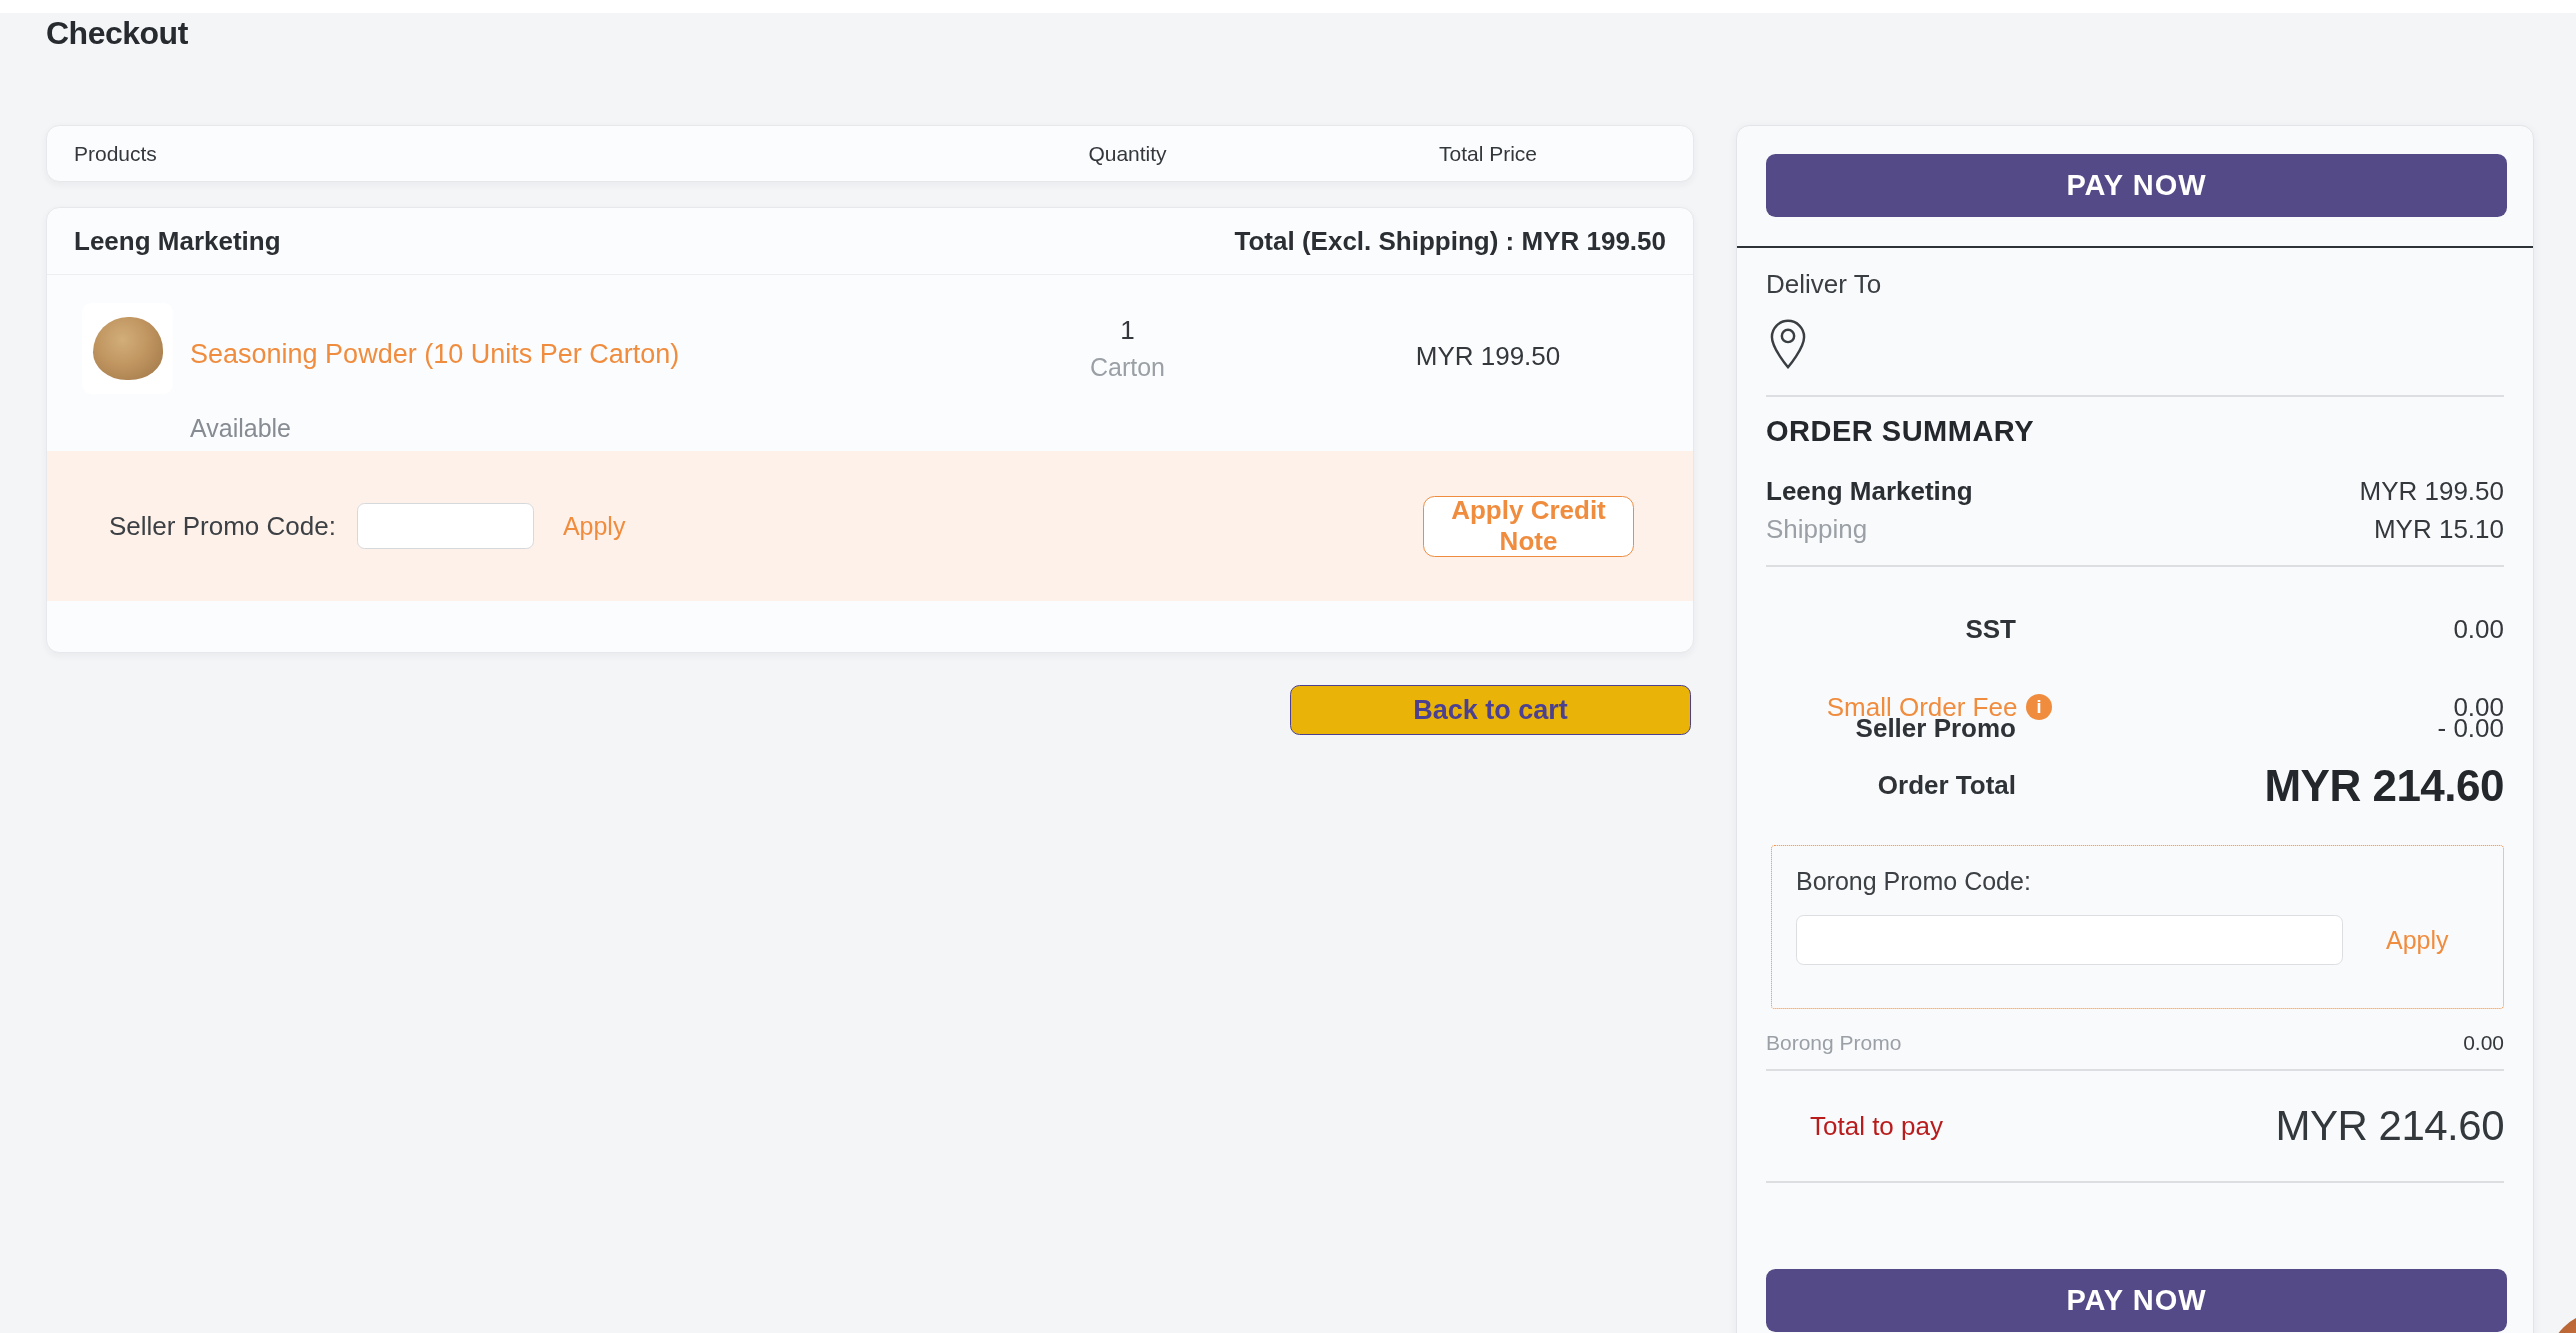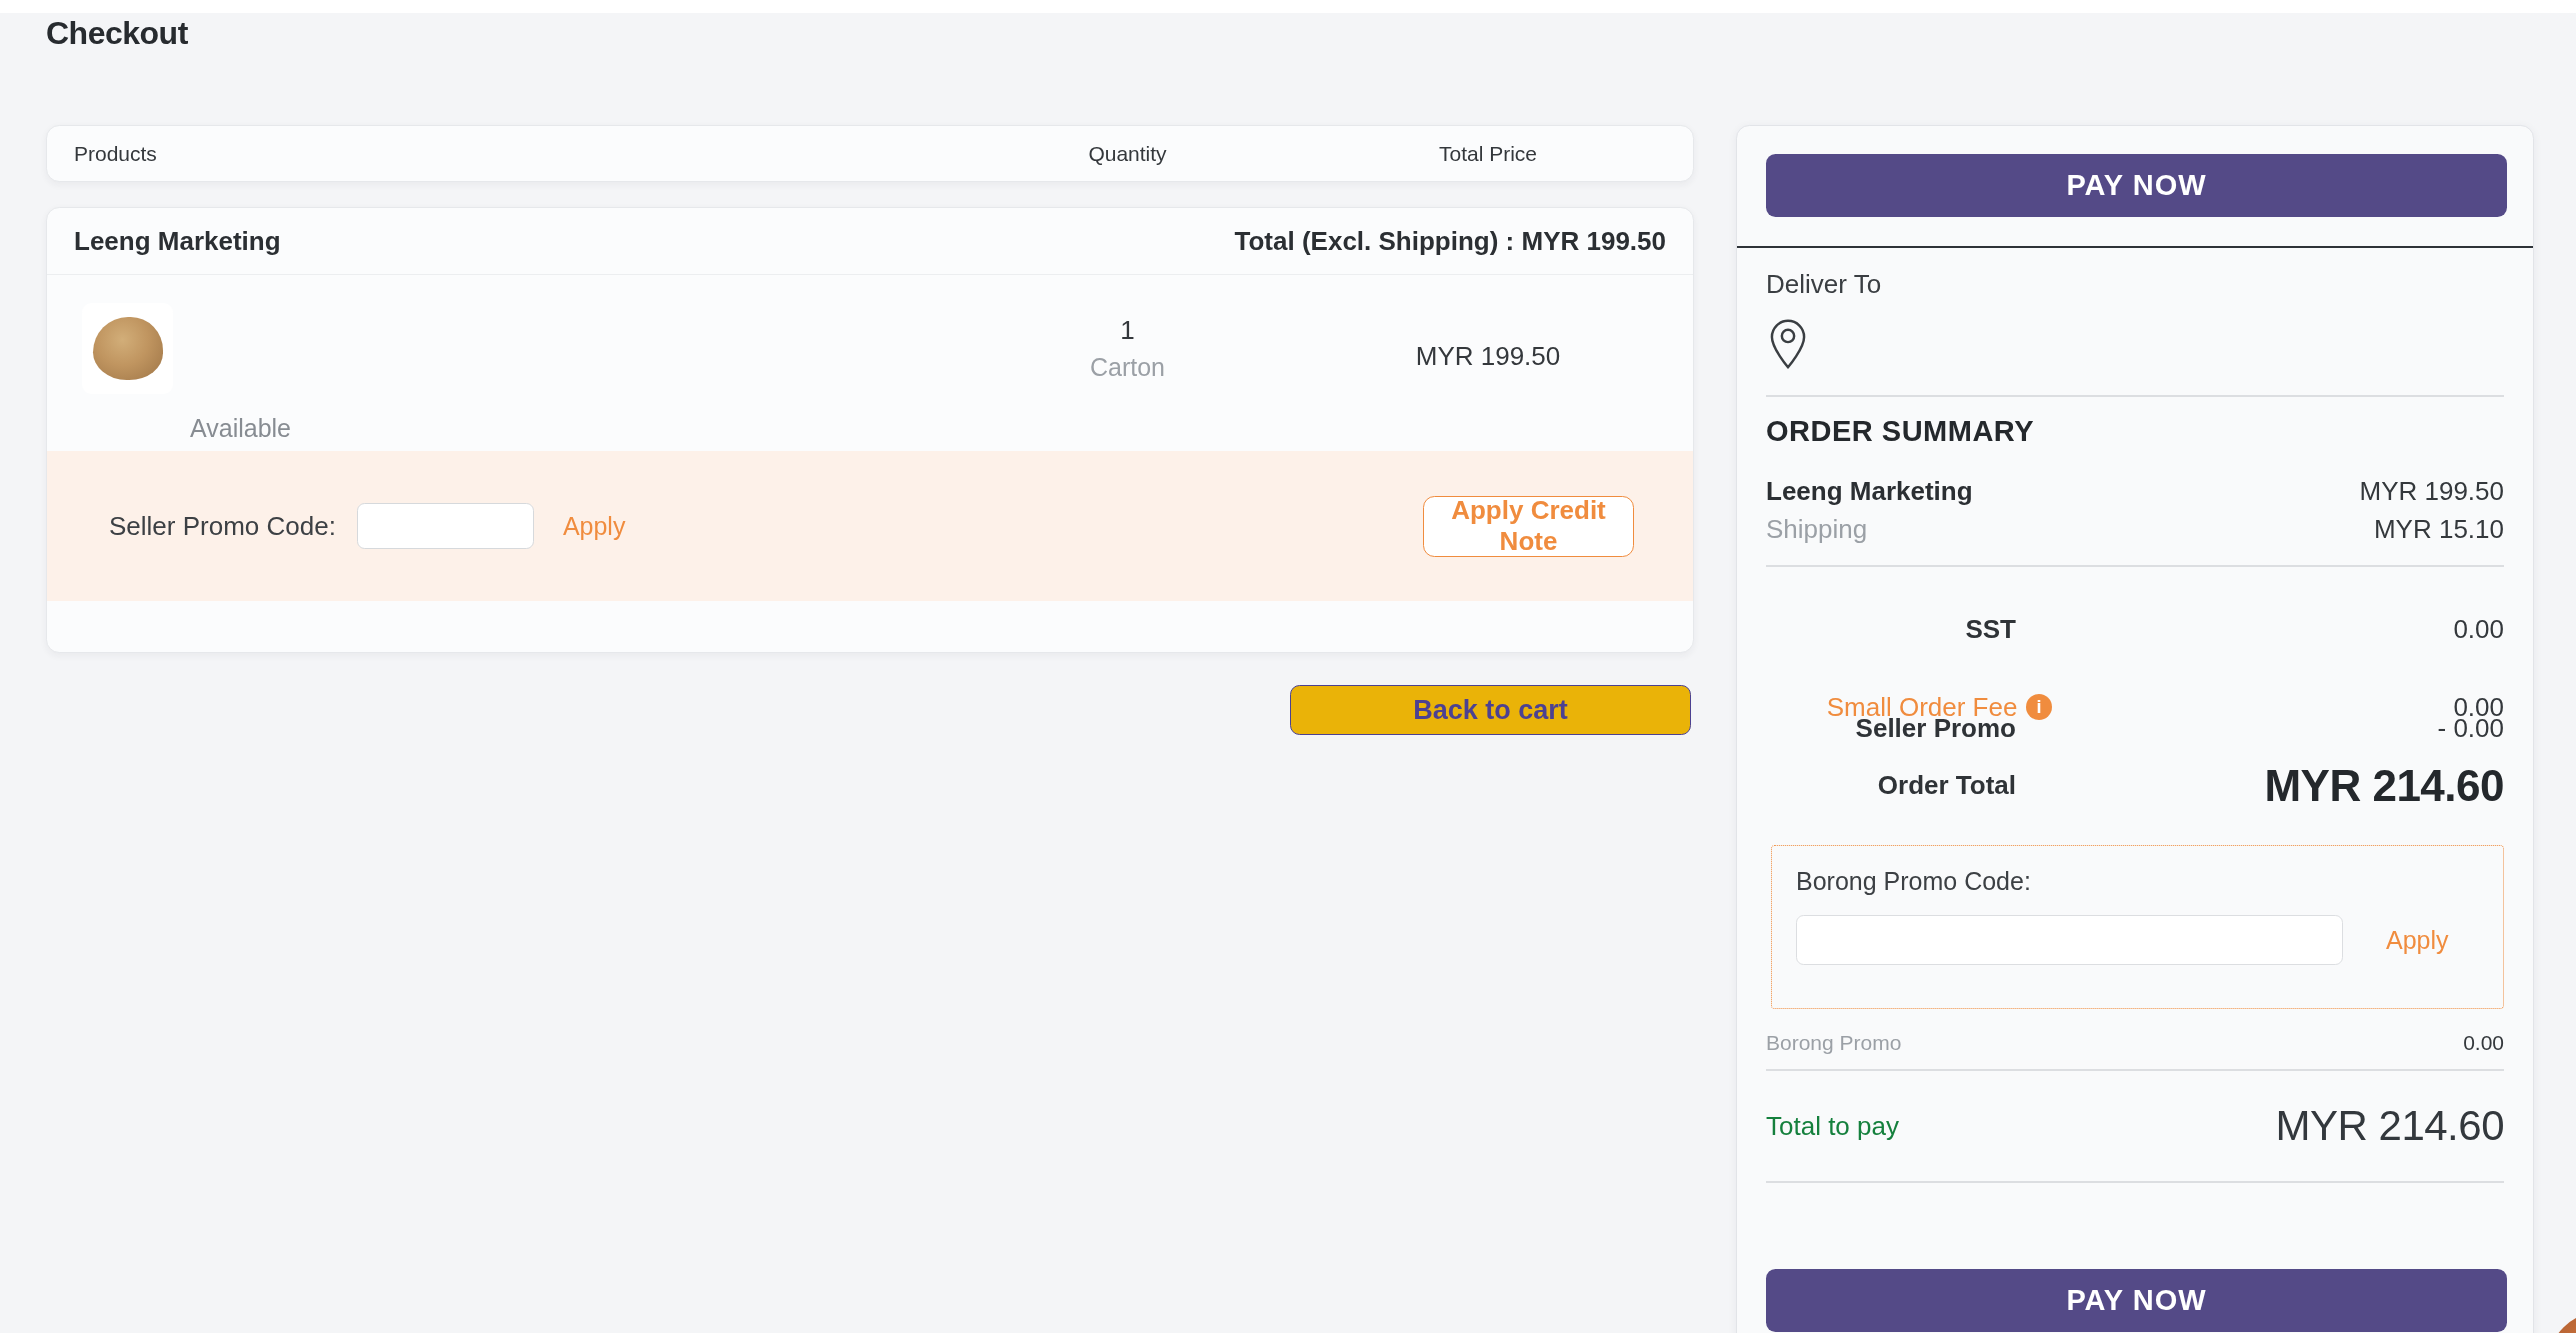--- a/index.html
+++ b/index.html
@@ -70,21 +70,21 @@
   .famount{font-size:26px;color:#34383c;}
   .info-icon{width:26px;height:26px;border-radius:50%;background:#f08c3e;color:#fff;font-size:18px;font-weight:bold;display:inline-flex;align-items:center;justify-content:center;}
   .order-total-amount{font-size:44px;font-weight:bold;color:#24282c;letter-spacing:-0.5px;}
 
   .borong-box{position:absolute;left:34px;top:719px;width:733px;height:164px;border:1.9px dotted #f08c3e;border-radius:3.8px;box-sizing:border-box;}
   .borong-label{position:absolute;left:24px;top:21px;font-size:25px;color:#3c4044;}
   .borong-input{position:absolute;left:24px;top:69px;width:547px;height:50px;border:1px solid #dcdee1;border-radius:7.6px;background:#fff;font-size:25px;padding:0 13.3px;box-sizing:border-box;outline:none;font-family:inherit;}
   .borong-apply{position:absolute;left:614px;top:80px;font-size:25px;color:#f08c3e;cursor:pointer;}
   .row-borongpromo{top:901px;font-size:21px;}
   .row-totaltopay{top:976px;height:48px;}
-  .ttp-label{font-size:26px;color:#15803d;}
+  .ttp-label{font-size:26px;color:#b91c1c;margin-left:44px;}
   .ttp-amount{font-size:42px;font-weight:400;color:#33383d;letter-spacing:-0.5px;}
 
   .chat-blob{position:absolute;left:2548px;top:1312px;width:105px;height:105px;border-radius:50%;background:radial-gradient(circle at 35% 30%,#c8713c,#a5552b 70%);}
 </style>
 </head>
 <body>
 
 <div class="top-strip"></div>
 <h1 class="page-title">Checkout</h1>
 
@@ -95,20 +95,21 @@
 </section>
 
 <section class="card seller-card">
   <div class="seller-header">
     <span class="seller-name">Leeng Marketing</span>
     <span class="group-total">Total (Excl. Shipping) : MYR 199.50</span>
   </div>
   <div class="product-thumb">
     <div class="powder"></div>
   </div>
+  <a class="product-name">Seasoning Powder (10 Units Per Carton)</a>
   <div class="qty-value">1</div>
   <div class="qty-unit">Carton</div>
   <div class="item-price">MYR 199.50</div>
   <div class="availability">Available</div>
   <div class="promo-strip">
     <span class="promo-label">Seller Promo Code:</span>
     <input class="promo-input" type="text" value="" style="">
     <a class="promo-apply">Apply</a>
     <button class="credit-note-btn">Apply Credit Note</button>
   </div>

